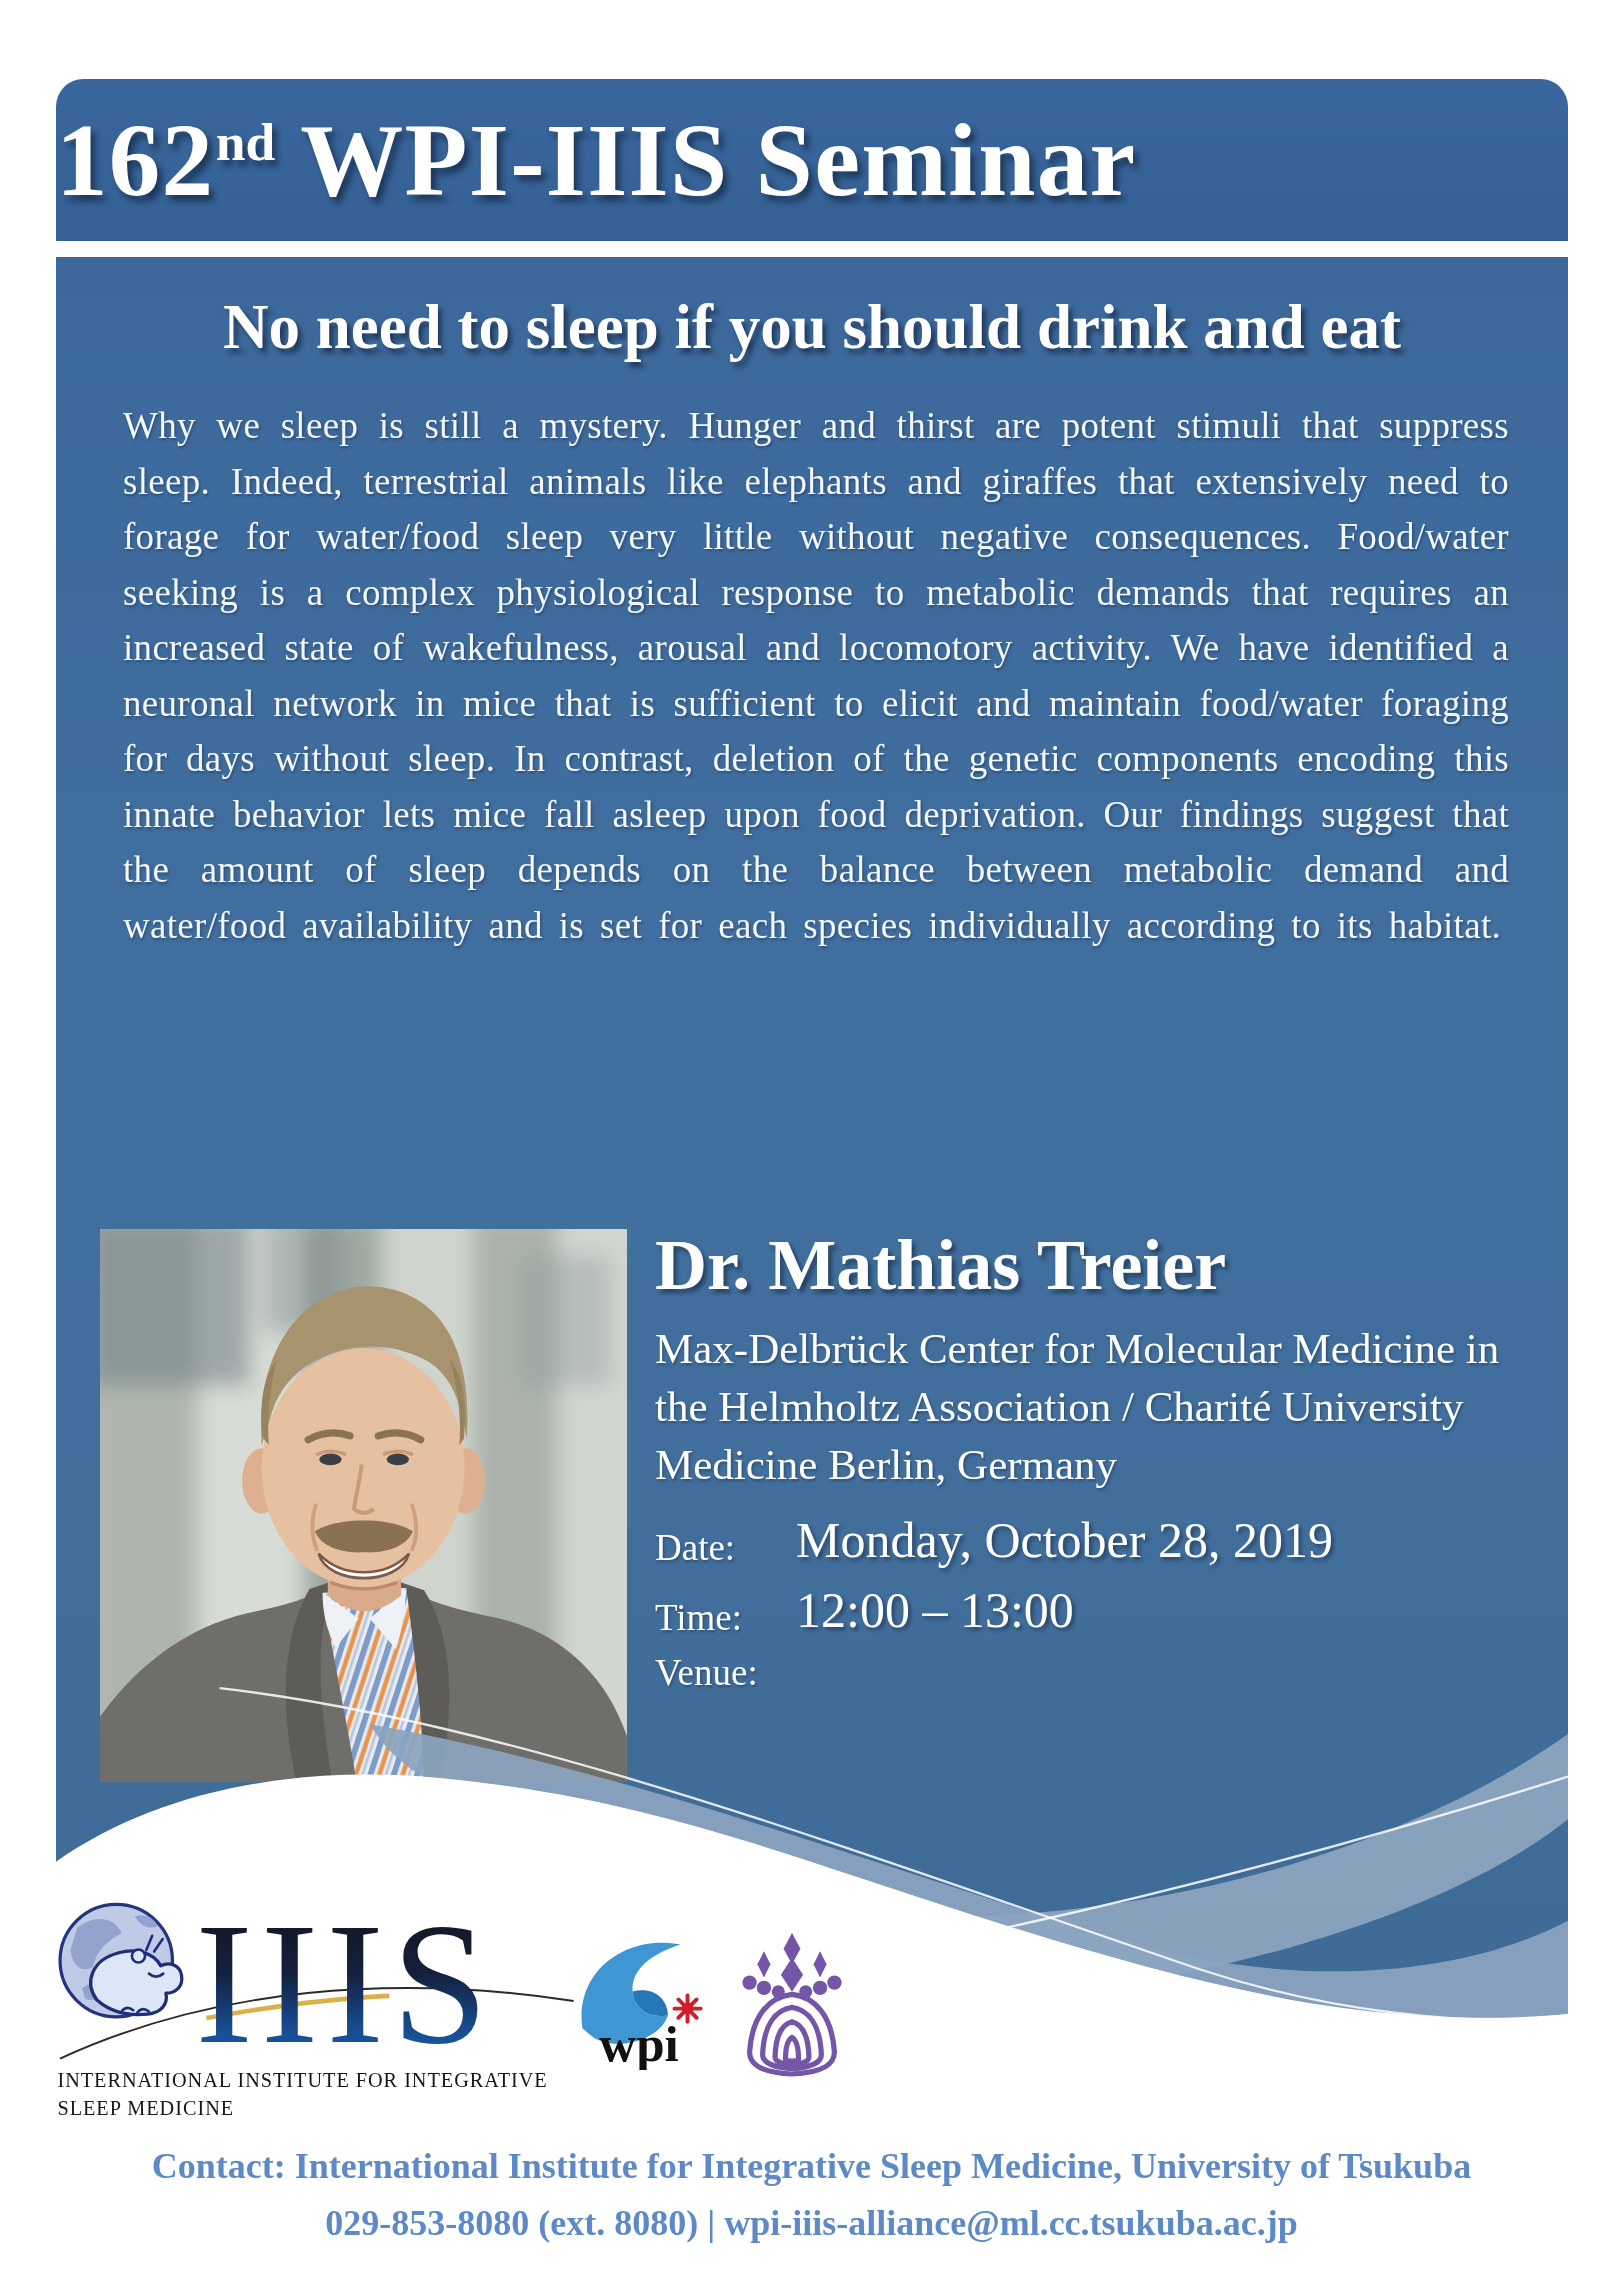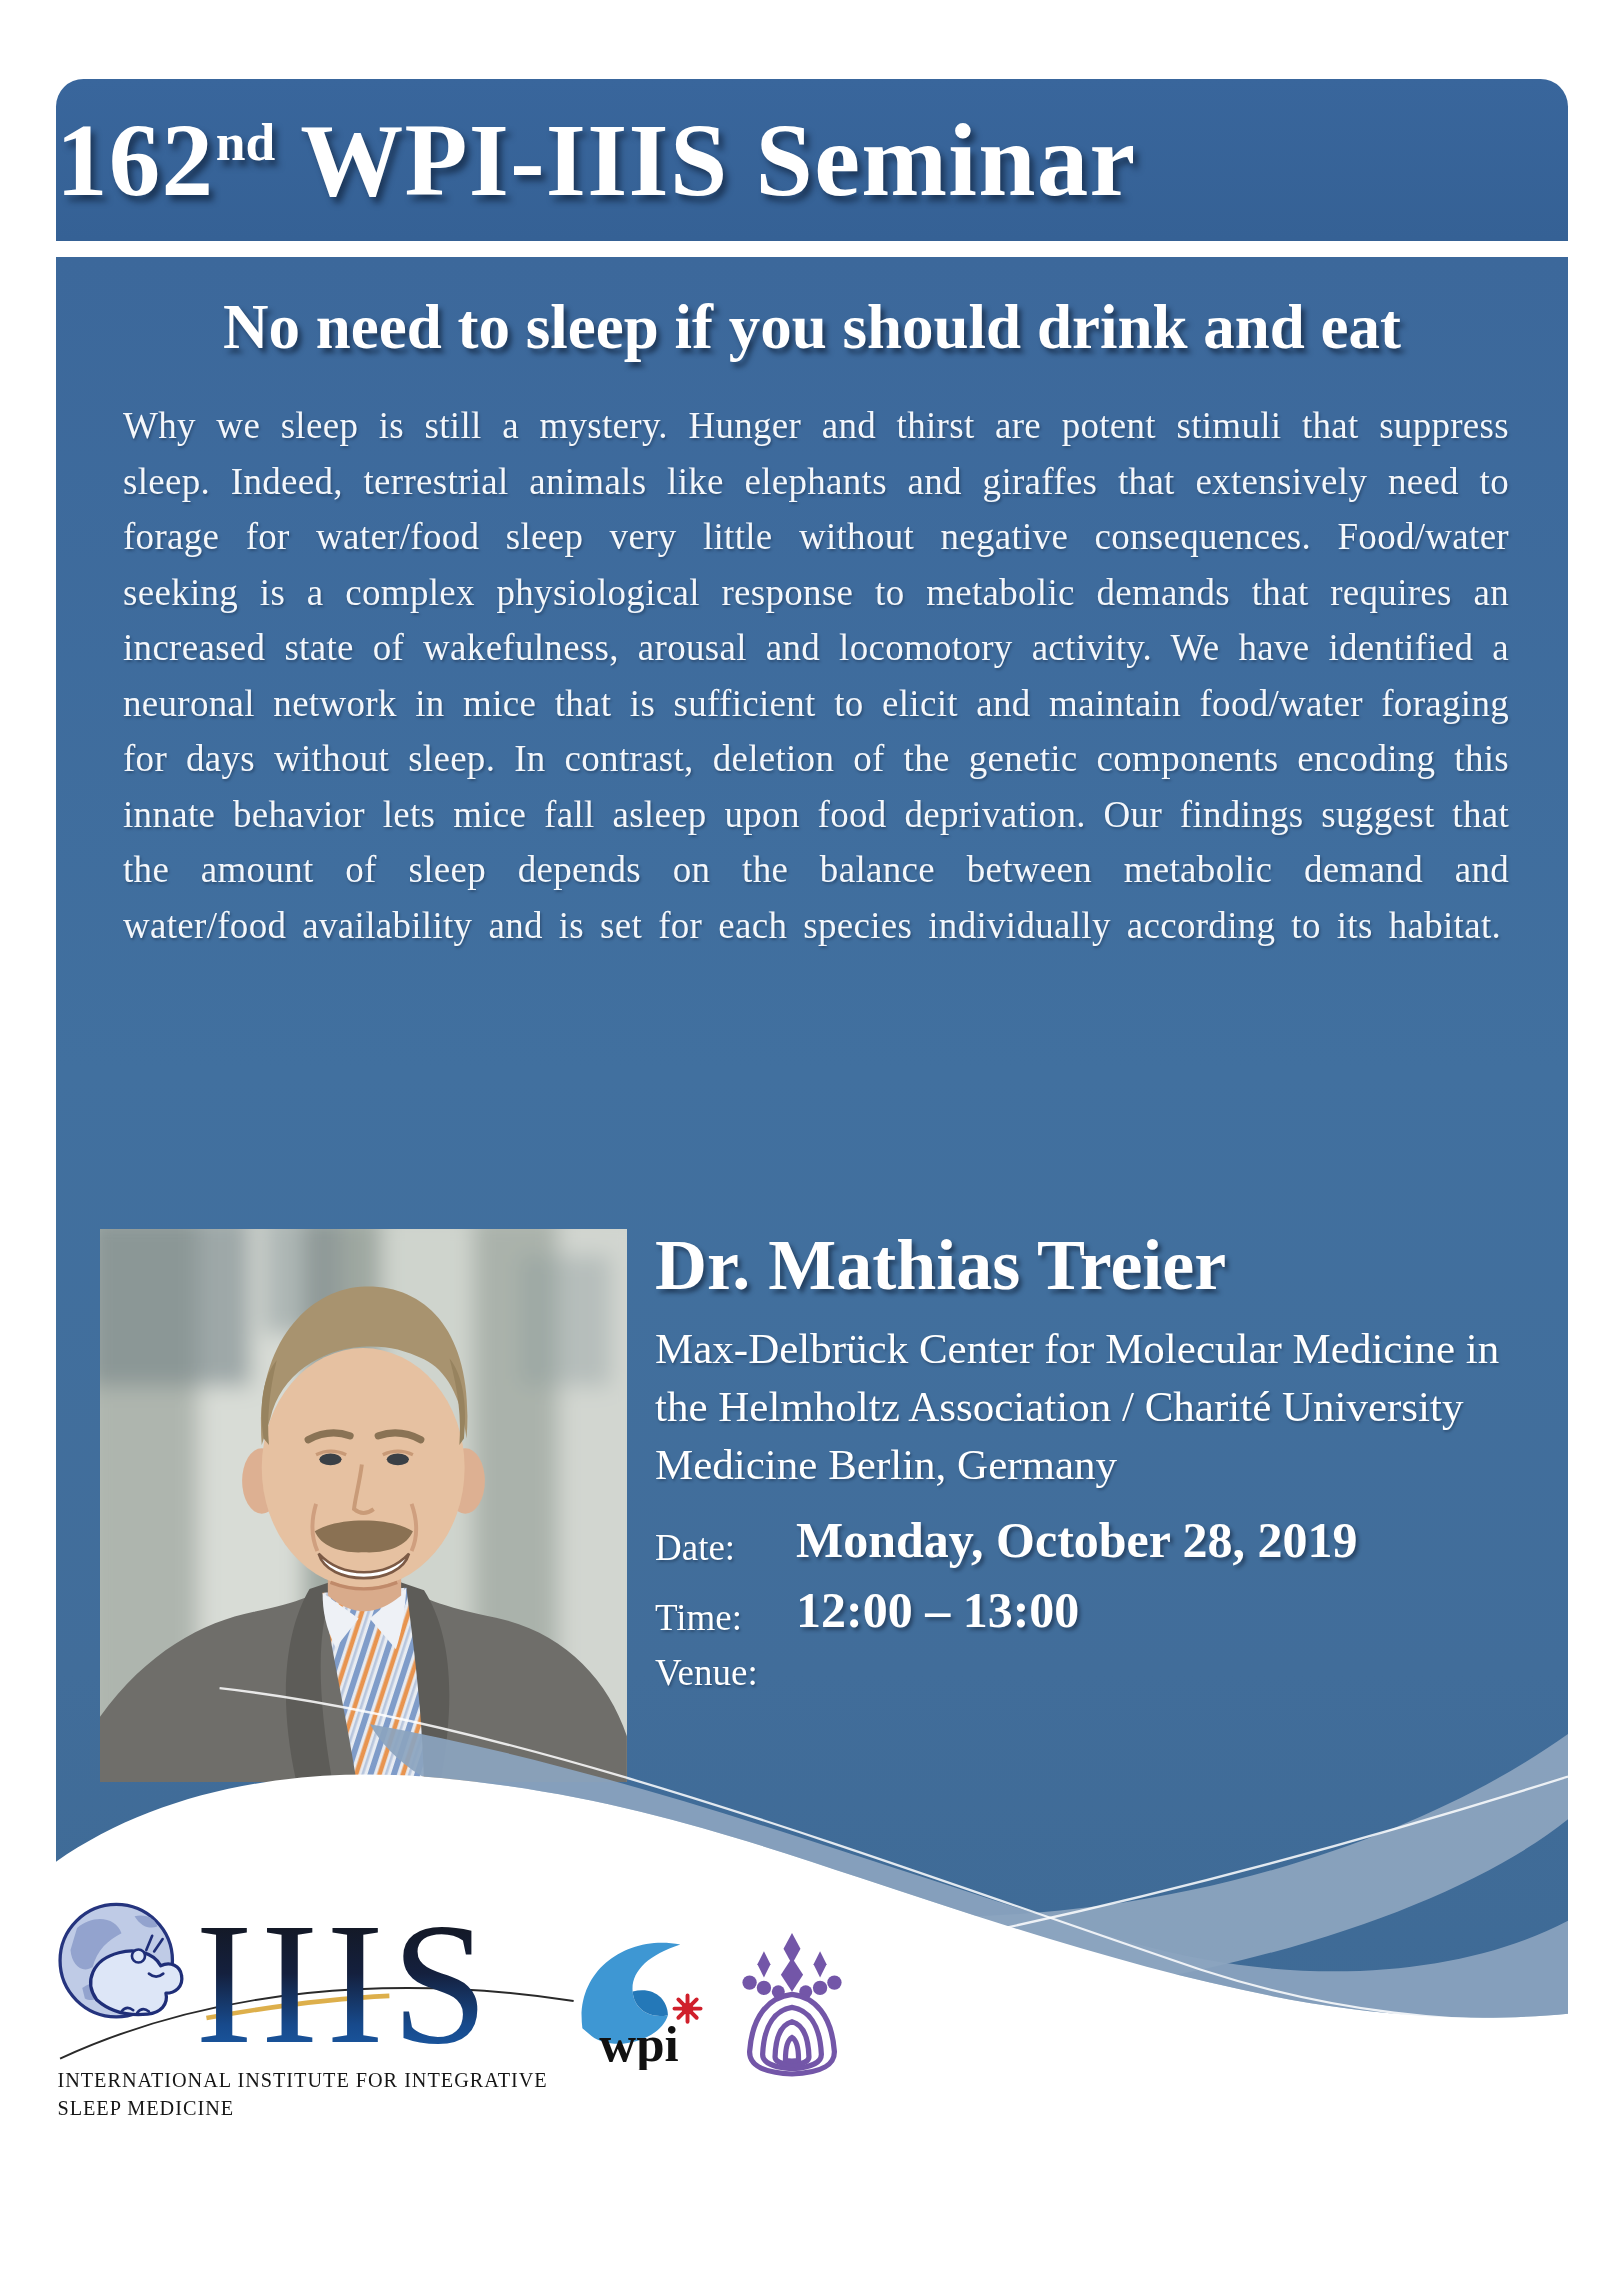--- a/index.html
+++ b/index.html
@@ -51,21 +51,21 @@
     text-shadow:3.3px 3.9px 4.6px rgba(8,20,40,.5); white-space:nowrap;
   }
   .speaker-affiliation {
     margin-top:13px; width:877px; font-size:43px; line-height:1.35;
     text-shadow:1.3px 2px 2.6px rgba(8,20,40,.35);
   }
   .details { margin-top:17px; }
   .detail-row { display:flex; align-items:flex-end; margin-top:12px; }
   .detail-label { width:141px; font-size:37px; flex:0 0 auto;
     text-shadow:1.3px 2px 2.6px rgba(8,20,40,.35); }
-  .detail-value { font-size:50px; font-weight:bold; white-space:nowrap;
+  .detail-value { font-size:50px; font-weight:normal; white-space:nowrap;
     text-shadow:2.6px 3.3px 3.9px rgba(8,20,40,.45); }
 
   
   .wave { position:absolute; left:0; bottom:0; width:1512px; height:406px; display:block; }
 
   
   .iiis-logo { position:absolute; left:56px; top:1890px; width:523px; height:230px; }
   .wpi-logo  { position:absolute; left:568px; top:1925px; width:145px; height:145px; }
   .crest     { position:absolute; left:730px; top:1929px; width:124px; height:149px; }
   .contact {
@@ -243,15 +243,19 @@
         <circle cx="116" cy="96" r="10"></circle>
     </g>
     <g stroke="#7356a8" fill="none" stroke-width="8">
       <path d="M 95,100 C 60,104 34,132 30,188 C 30,206 44,220 95,222 C 146,220 160,206 160,188 C 156,132 130,104 95,100 Z"></path>
       <path d="M 95,120 C 70,124 52,146 50,192 C 50,204 66,212 95,214 C 124,212 140,204 140,192 C 138,146 120,124 95,120 Z"></path>
       <path d="M 95,142 C 80,146 70,160 69,196 C 69,203 80,207 95,208 C 110,207 121,203 121,196 C 120,160 110,146 95,142 Z"></path>
       <path d="M 95,166 C 88,170 85,180 85,200 C 88,203 102,203 105,200 C 105,180 102,170 95,166 Z"></path>
     </g>
   </svg>
 
+  <div class="contact">
+    <div class="contact-line1">Contact: International Institute for Integrative Sleep Medicine, University of Tsukuba</div>
+    <div class="contact-line2">029-853-8080 (ext. 8080) | wpi-iiis-alliance@ml.cc.tsukuba.ac.jp</div>
+  </div>
 
 </div>
 
 
 </body></html>

